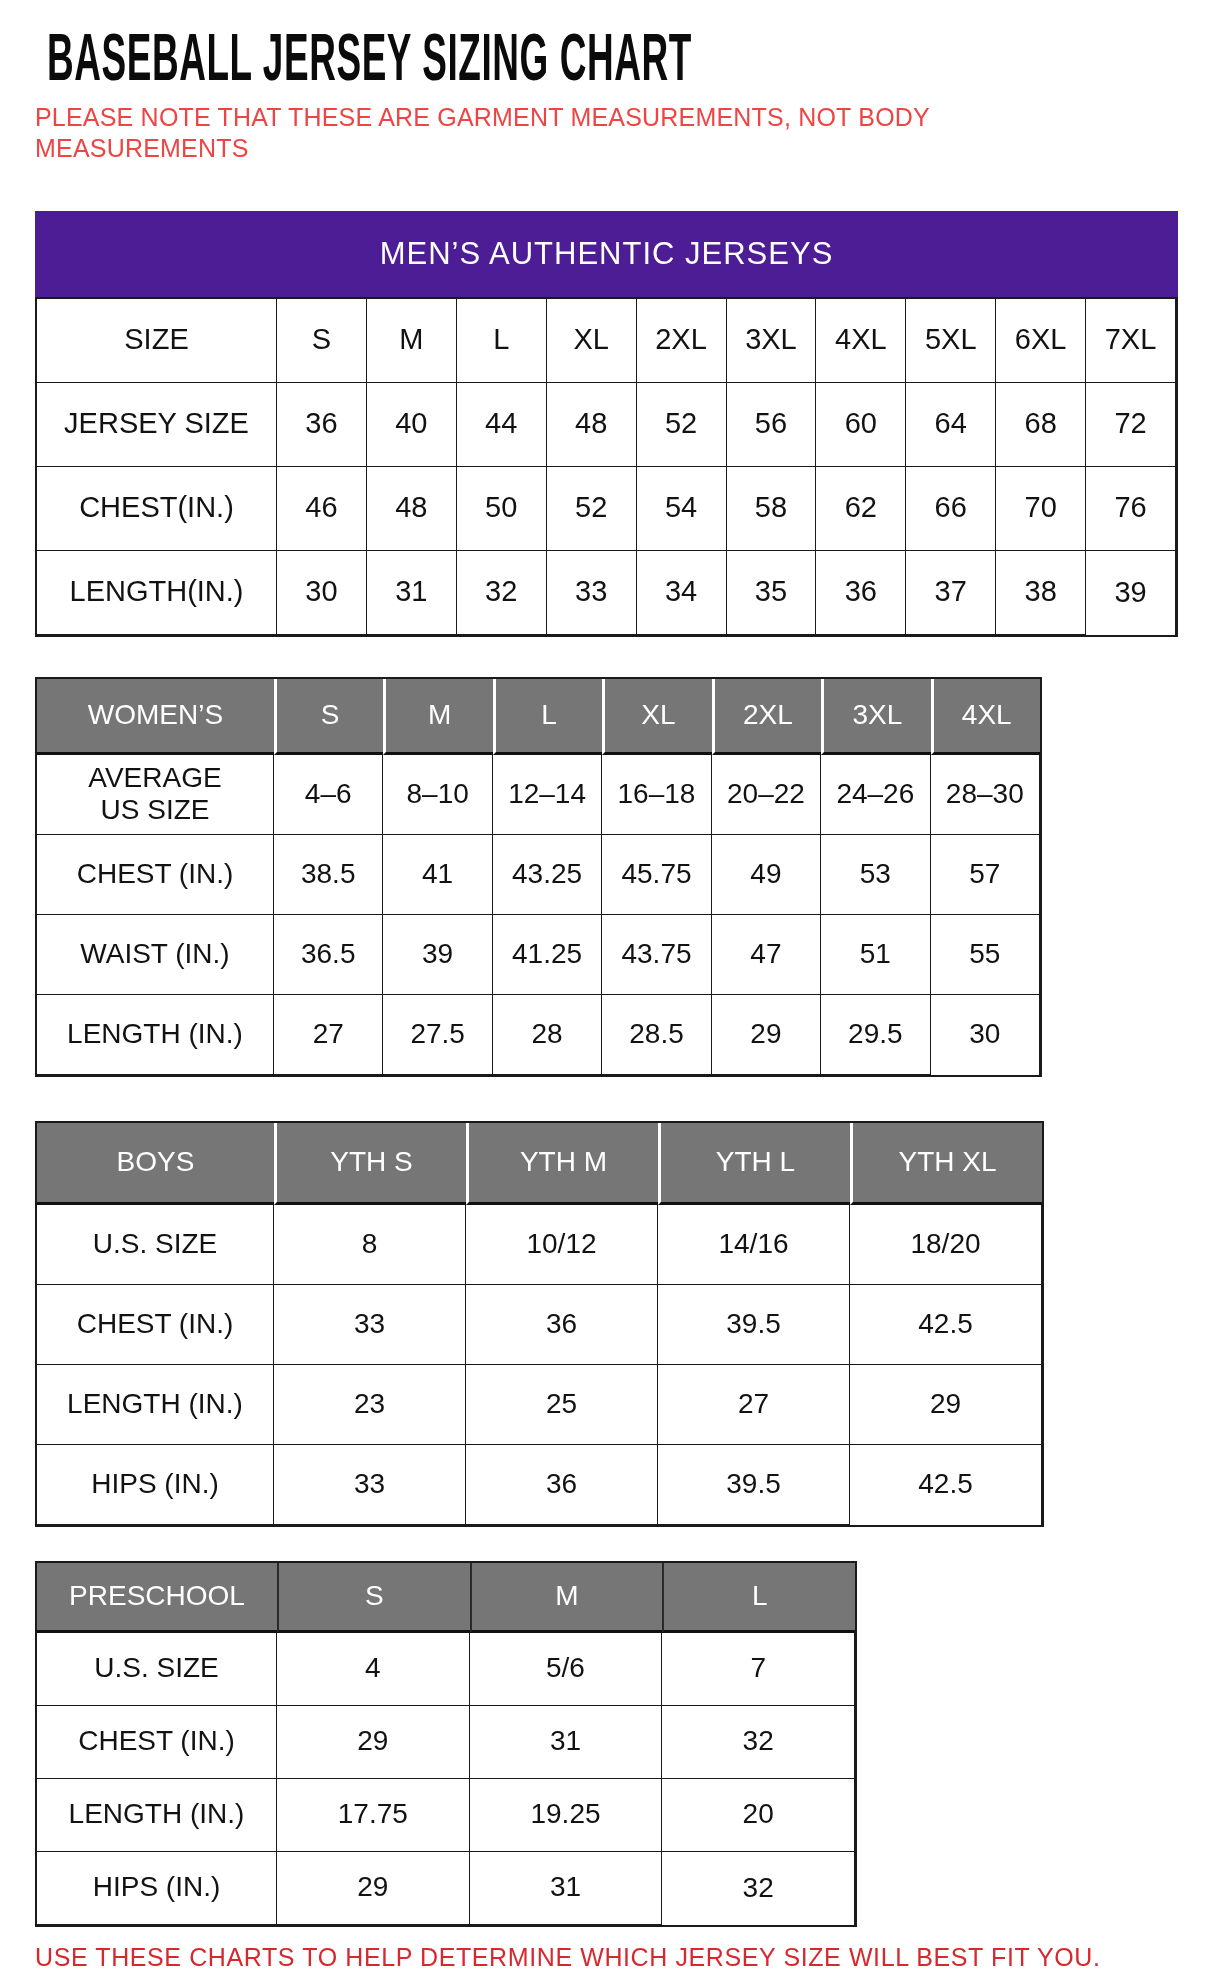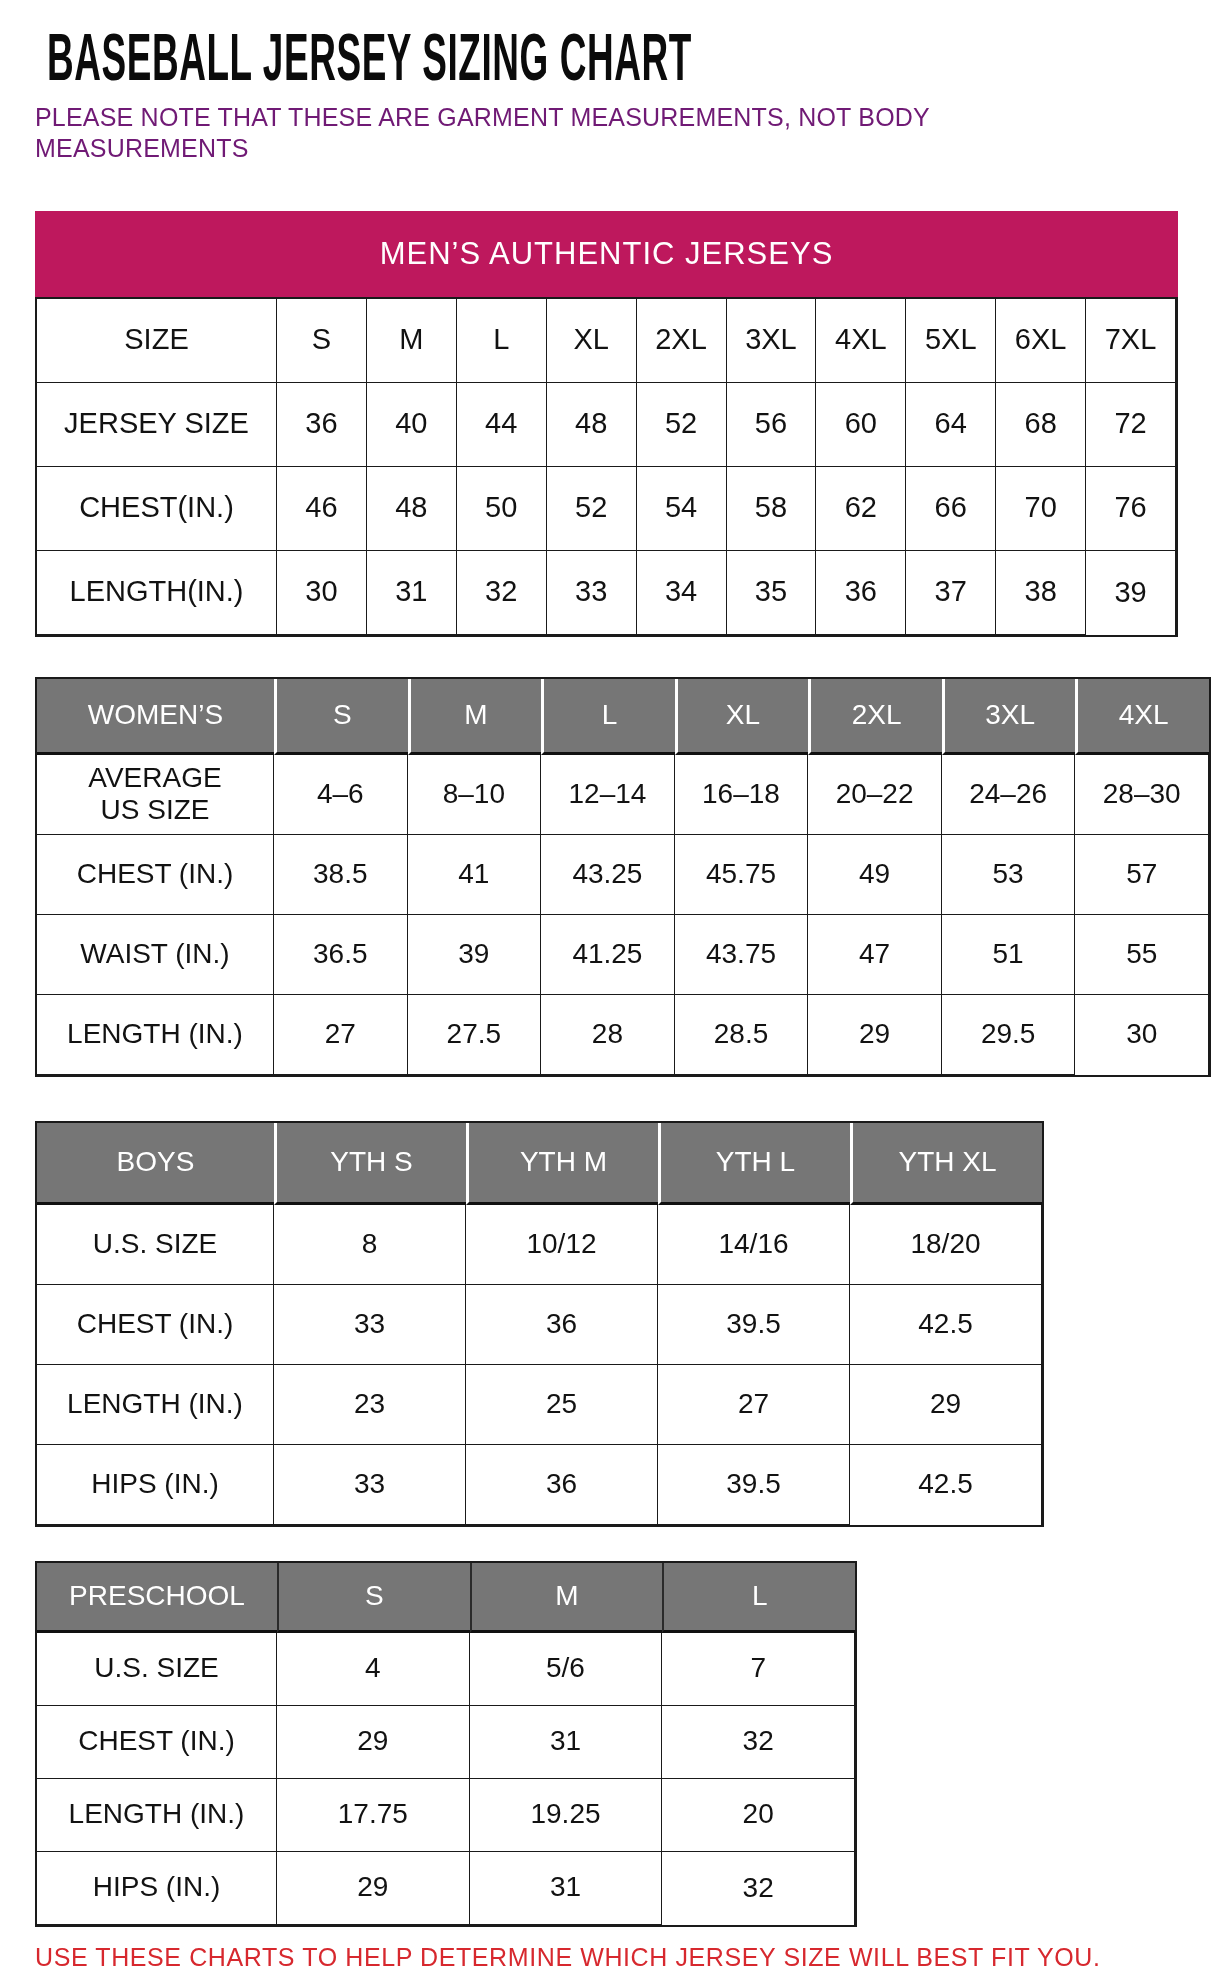--- a/index.html
+++ b/index.html
@@ -23,35 +23,35 @@
     white-space: nowrap;
     transform: scaleX(0.56);
     transform-origin: left center;
     color: #0b0b0b;
   }
   .note {
     margin: 0 0 46px 0;
     max-width: 900px;
     font-size: 25px;
     line-height: 1.25;
-    color: #701a75;
+    color: #ef4444;
     letter-spacing: 0.2px;
   }
   .footer-note {
     margin: 16px 0 0 0;
     font-size: 25px;
     color: #d7282e;
     letter-spacing: 0.6px;
     white-space: nowrap;
   }
 
   .banner {
     width: 1143px;
     height: 86px;
-    background: #be185d;
+    background: #4c1d95;
     color: #ffffff;
     display: flex;
     align-items: center;
     justify-content: center;
     font-size: 31px;
     letter-spacing: 1px;
     box-sizing: border-box;
   }
 
   .grid {
@@ -83,21 +83,21 @@
     color: #ffffff;
     border-right: none;
     border-bottom: 3px solid #101010;
   }
   .gray-header .head + .head { border-left: 3px solid #ffffff; }
   .preschool-grid.gray-header .head + .head { border-left: 2px solid #2a2a2a; }
 
   .mens-grid { width: 1143px; grid-template-columns: 240px repeat(10, 1fr); }
   .mens-grid .cell { min-height: 84px; font-size: 29px; }
 
-  .womens-grid { width: 1176px; grid-template-columns: 237px repeat(7, 1fr); }
+  .womens-grid { width: 1007px; grid-template-columns: 237px repeat(7, 1fr); }
   .womens-grid .cell { min-height: 80px; }
   .womens-grid .head { min-height: 76px; }
 
   .boys-grid { width: 1009px; grid-template-columns: 237px repeat(4, 1fr); }
   .boys-grid .cell { min-height: 80px; }
   .boys-grid .head { min-height: 82px; }
 
   .preschool-grid { width: 822px; grid-template-columns: 240px repeat(3, 1fr); }
   .preschool-grid .cell { min-height: 73px; }
   .preschool-grid .head { min-height: 70px; }

